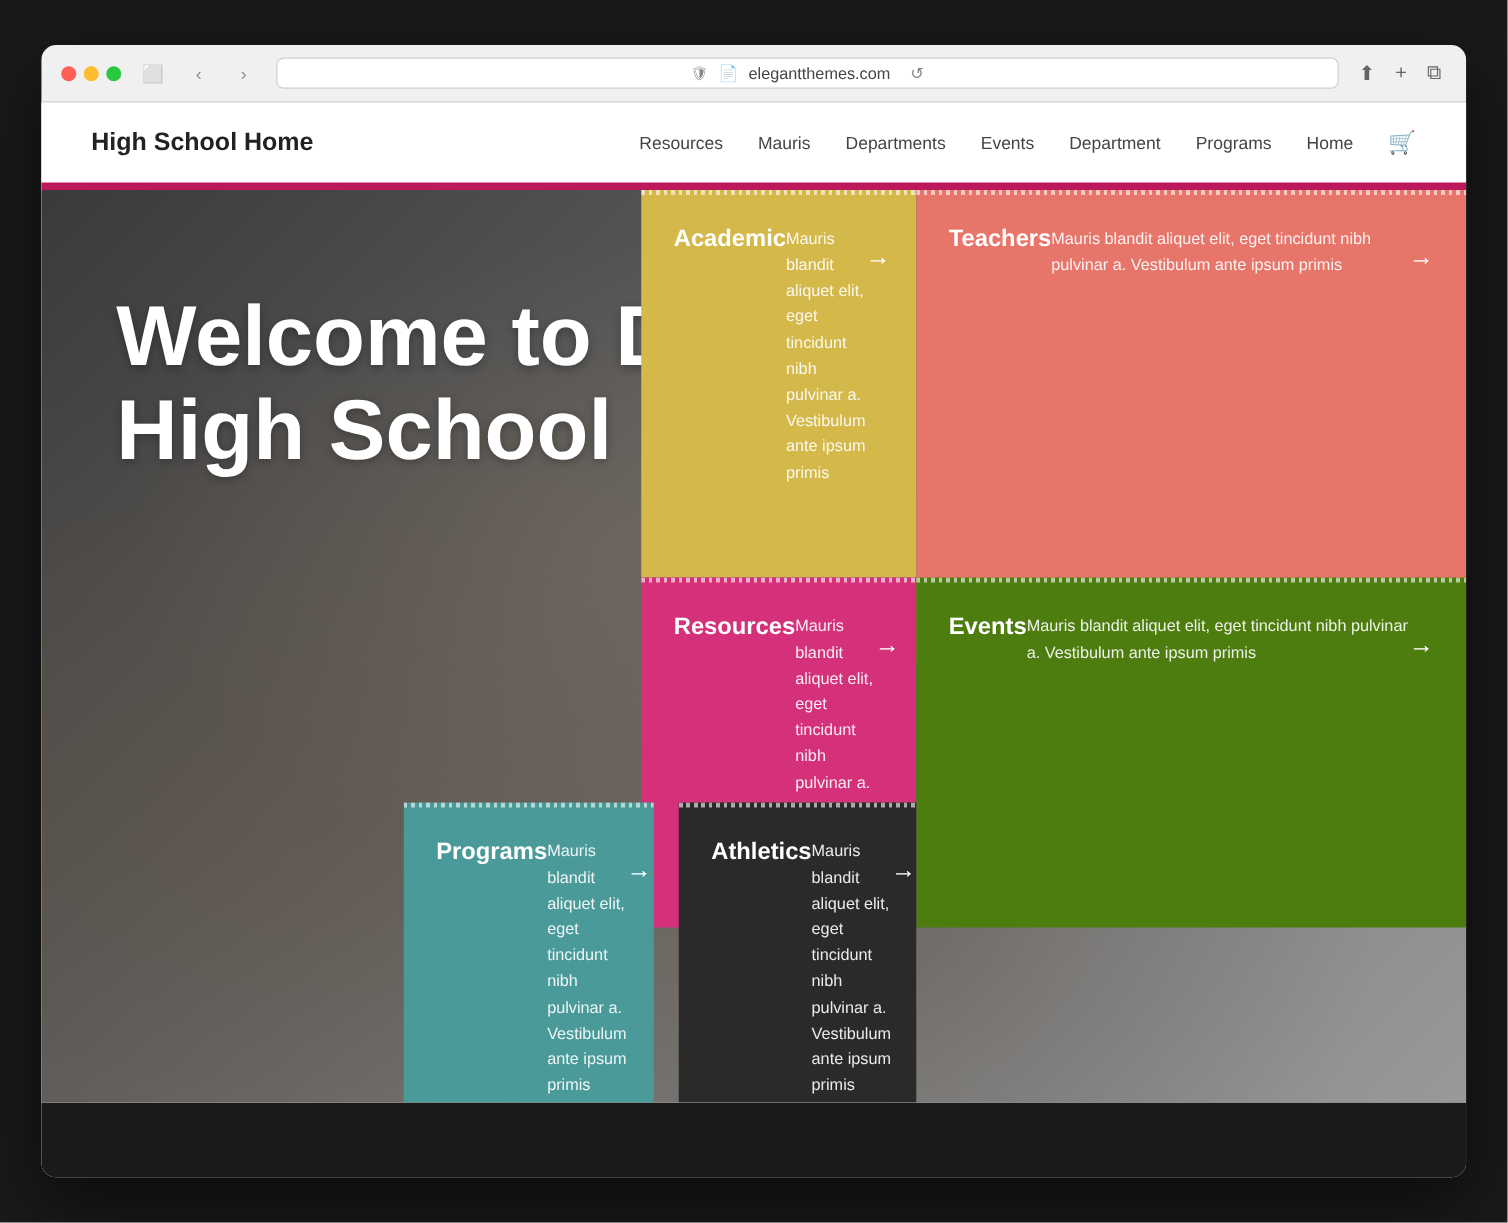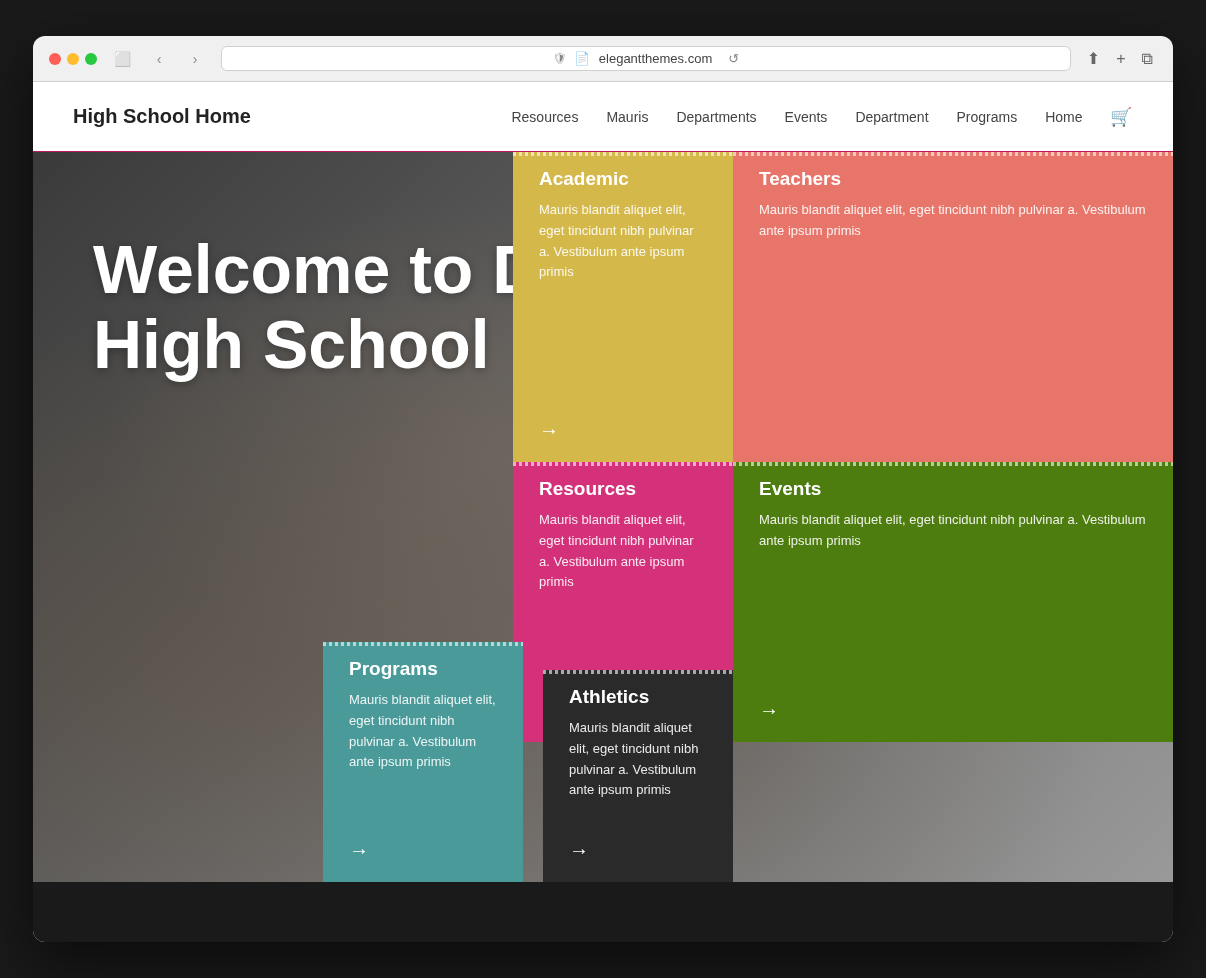--- a/index.html
+++ b/index.html
@@ -104,21 +104,21 @@
     }
 
     
     .site-header {
       background: white;
       padding: 0 40px;
       display: flex;
       align-items: center;
       justify-content: space-between;
       height: 70px;
-      border-bottom: 1px solid #be185d;
+      border-bottom: 6px solid #be185d;
     }
 
     .site-logo {
       font-size: 20px;
       font-weight: 700;
       color: #222;
     }
 
     .site-nav {
       display: flex;
@@ -187,23 +187,23 @@
       position: absolute;
       right: 0;
       top: 0;
       width: 100%;
       height: 100%;
       z-index: 2;
     }
 
     .hcard {
       position: absolute;
-      padding: 16px 26px 22px;
-      display: flex;
-      flex-direction: column;
+      padding: 29px 26px 22px;
+      display: flex;
+      flex-direction: row;
       overflow: hidden;
       margin-left: 20px;
     }
 
     .hcard-stripe {
       position: absolute;
       top: 0;
       left: 0;
       right: 0;
       height: 4px;
@@ -263,21 +263,21 @@
 
     .hcard-programs {
       background: #4a9a9a;
       bottom: 0; right: 650px;
       width: 200px; height: 240px;
     }
 
     .hcard-athletics {
       background: #2a2a2a;
       bottom: 0; right: 440px;
-      width: 190px; height: 212px;
+      width: 190px; height: 240px;
     }
   </style>
 </head>
 <body>
 
 <div class="browser-window">
 
   <div class="browser-chrome">
     <div class="traffic-lights">
       <div class="traffic-light tl-red"></div>

